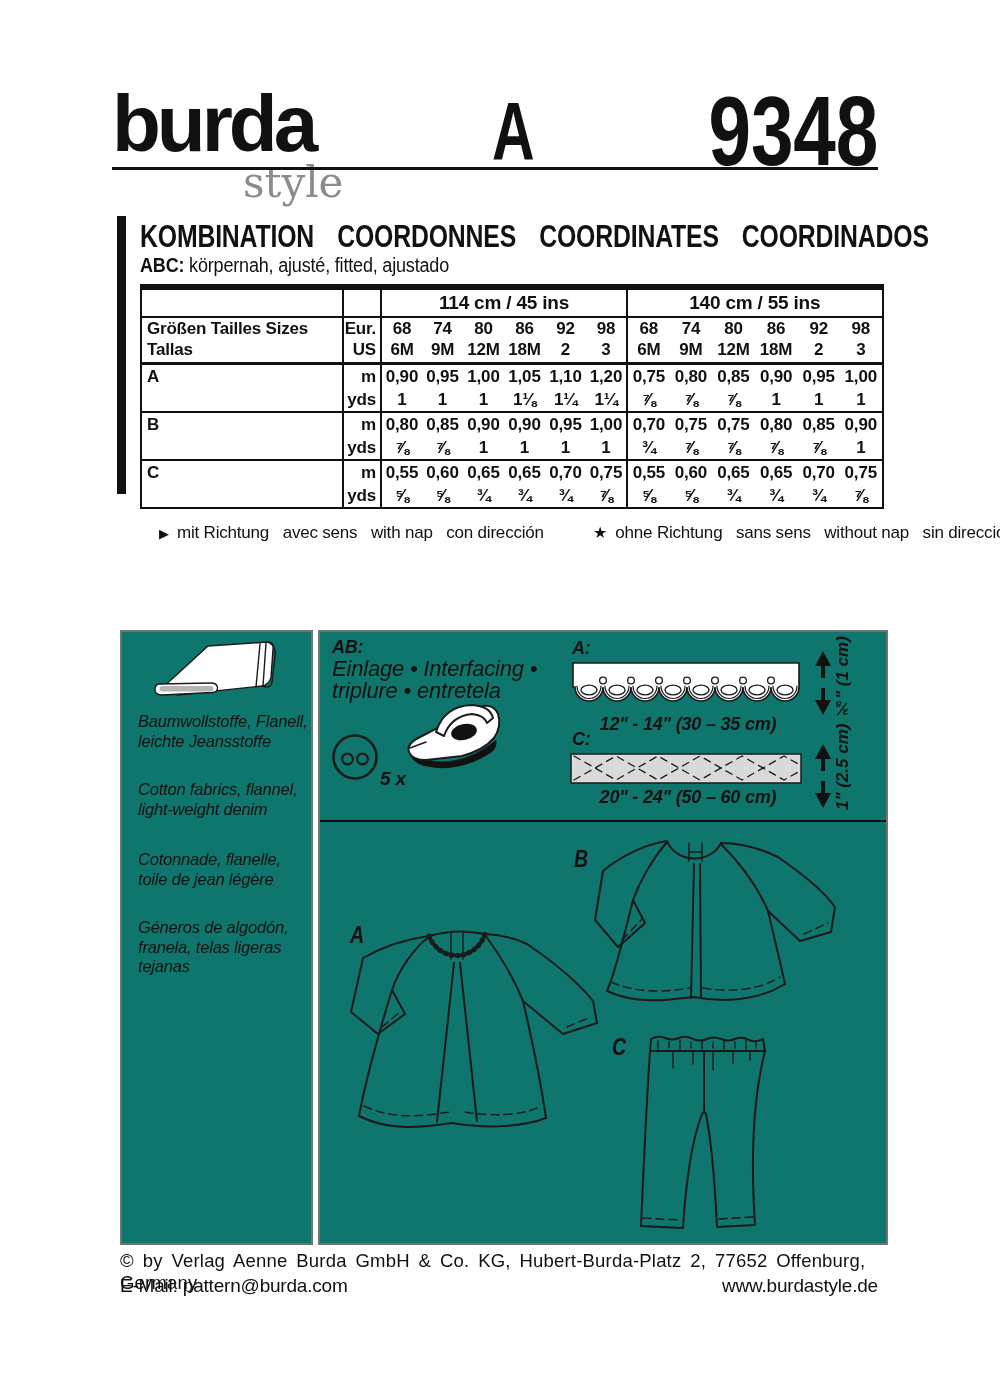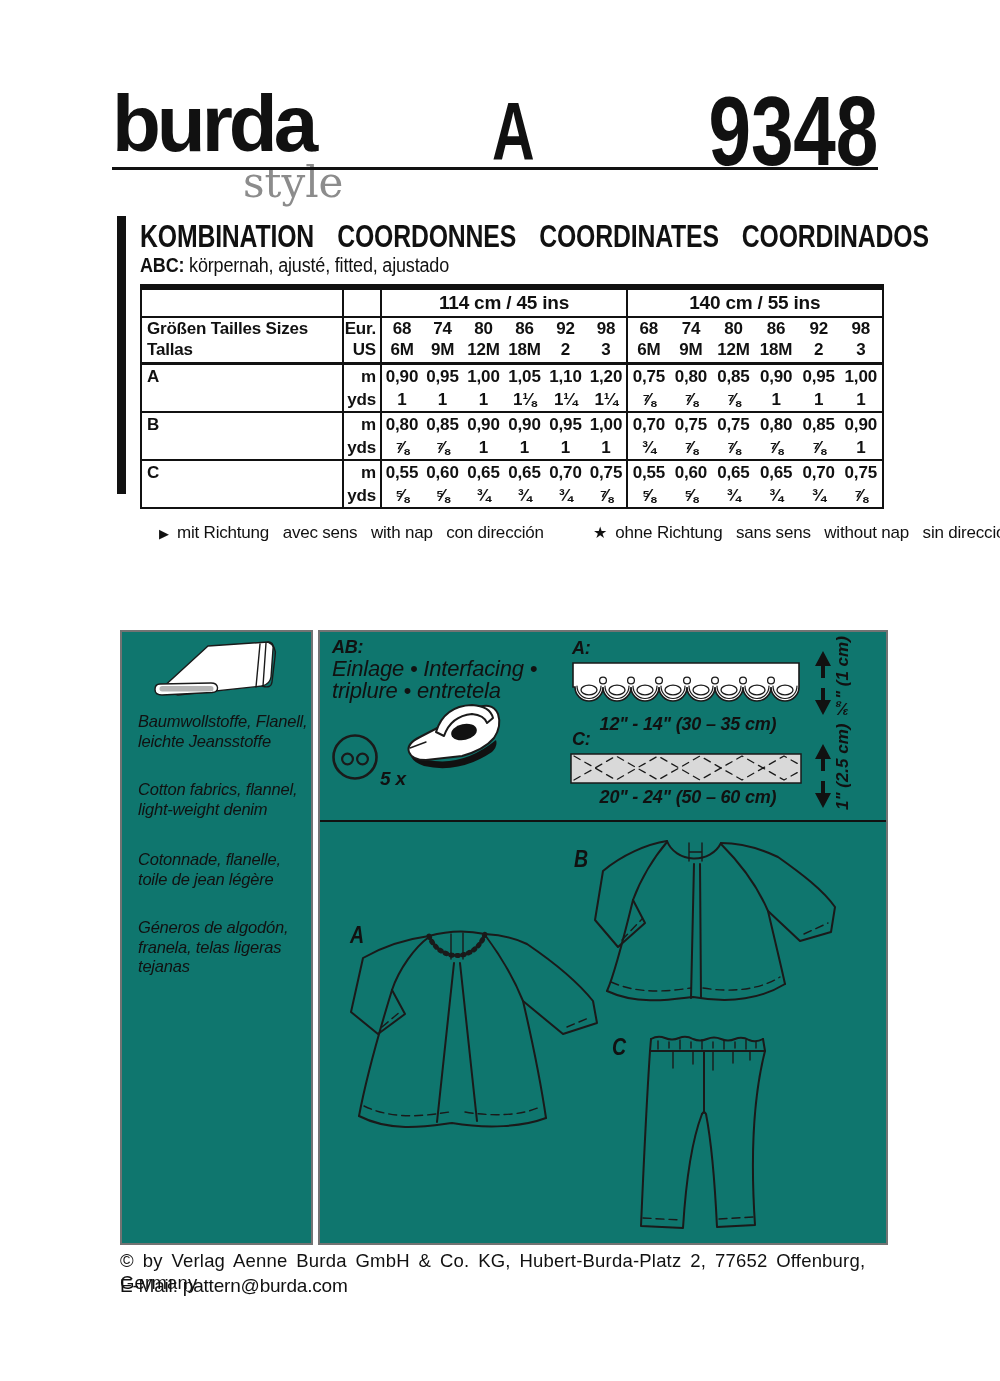--- a/index.html
+++ b/index.html
@@ -443,13 +443,14 @@
       <path class="ln thin" d="M35,22 V38 M55,22 V34 M75,22 V40 M95,22 V33 M112,22 V30"></path>
       <path class="ln" d="M12,21 C8,80 5,150 3,196 L45,198 C48,150 54,110 64,84"></path>
       <path class="ln" d="M66,21 L66,83"></path>
       <path class="ln" d="M64,84 Q66,80 68,84 C74,115 77,155 79,197 L117,195 C114,150 112,80 127,21"></path>
       <path class="ln thin dash" d="M5,188 L43,190 M81,189 L115,187"></path>
     </svg>
   </div>
 
   <div class="abs" id="footer-copy">© by Verlag Aenne Burda GmbH &amp; Co. KG, Hubert-Burda-Platz 2, 77652 Offenburg, Germany</div>
   <div class="abs" id="footer-mail">E-Mail: pattern@burda.com</div>
+  <div class="abs" id="footer-site">www.burdastyle.de</div>
 </div>
 
 </body></html>

